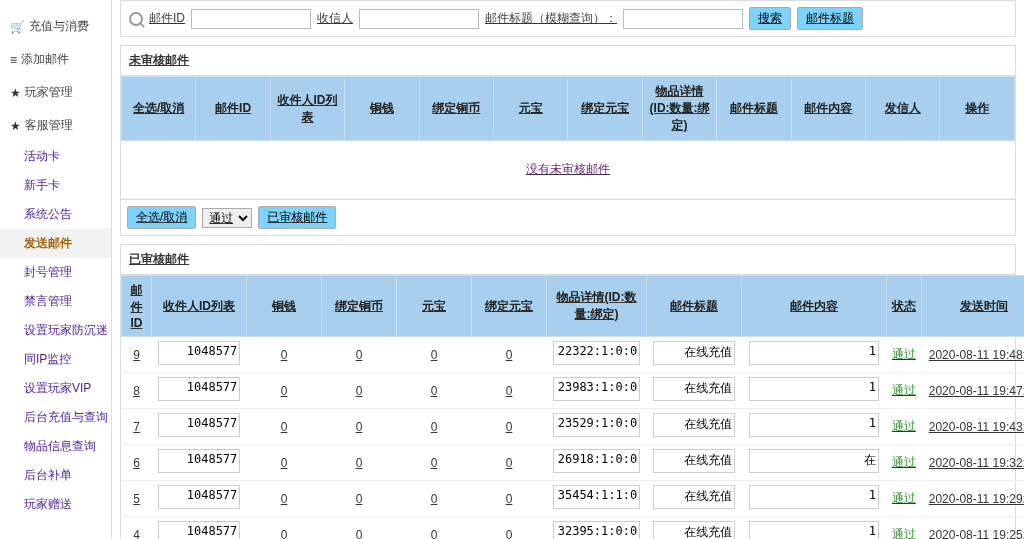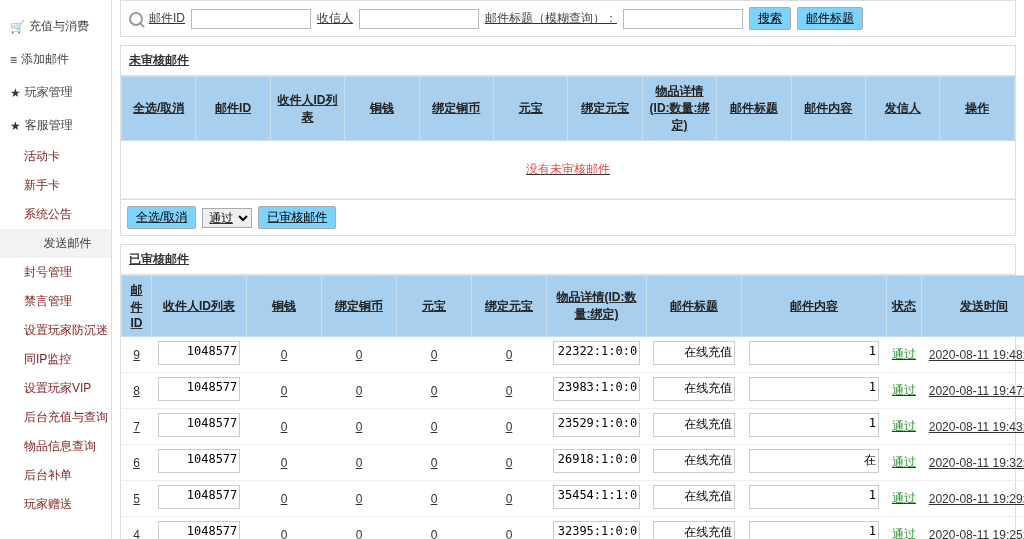--- a/index.html
+++ b/index.html
@@ -1,38 +1,38 @@
 <!DOCTYPE html>
 <html><head>
 <meta charset="utf-8">
 <style>
   * { box-sizing: border-box; margin: 0; padding: 0; }
   body { font-family: "Microsoft YaHei", sans-serif; font-size: 12px; background: #fff; color: #333; }
   .layout { display: flex; width: 1024px; height: 539px; }
   .sidebar { width: 112px; border-right: 1px solid #ddd; background: #fff; padding-top: 10px; }
   .side-group { padding: 8px 10px; font-size: 12px; color: #444; cursor: pointer; display: flex; align-items: center; gap: 4px; }
   .side-group .star { color: #333; }
-  .side-item { padding: 6px 0 6px 24px; color: #7f1d1d; font-size: 12px; cursor: pointer; }
-  .side-item.active { background: #f2f2f2; color: #404040; font-weight: normal; text-align: center; }
+  .side-item { padding: 6px 0 6px 24px; color: #4c1d95; font-size: 12px; cursor: pointer; }
+  .side-item.active { background: #f2f2f2; color: #a16207; font-weight: bold; }
   .main { flex: 1; padding: 0 8px; overflow-y: auto; position: relative; text-decoration: underline; }
   .main::-webkit-scrollbar { width: 10px; }
   .main::-webkit-scrollbar-track { background: #e9e9e9; }
   .main::-webkit-scrollbar-thumb { background: #aeaeae; border-radius: 4px; }
   .searchbar { border: 1px solid #ddd; padding: 6px 8px; display: flex; align-items: center; gap: 6px; background: #fff; }
   .magnify { width: 14px; height: 14px; border: 2px solid #999; border-radius: 50%; position: relative; }
   .magnify::after { content: ""; position: absolute; width: 6px; height: 2px; background: #999; transform: rotate(45deg); right: -4px; bottom: -2px; }
   .searchbar label { color: #444; }
   .searchbar input[type=text] { border: 1px solid #bbb; padding: 2px 4px; font-size: 12px; }
   .btn { background: #7dd3fc; border: 1px solid #aaa; padding: 2px 8px; font-size: 12px; cursor: pointer; border-radius: 2px; }
   .panel { border: 1px solid #ddd; margin-top: 8px; }
   .panel-title { padding: 6px 8px; font-size: 12px; color: #333; font-weight: bold; background: #fff; border-bottom: 1px solid #ddd; }
   table { width: 100%; border-collapse: collapse; table-layout: fixed; }
   th { background: #a8cfed; padding: 6px 4px; font-size: 12px; text-align: center; border: 1px solid #c9dfee; color: #222; font-weight: bold; }
   td { padding: 4px; font-size: 12px; text-align: center; border-bottom: 1px solid #eee; vertical-align: middle; }
-  .no-data { text-align: center; padding: 20px 0; color: #ef4444; border-radius: 14px; }
+  .no-data { text-align: center; padding: 20px 0; color: #701a75; border-radius: 14px; }
   .toolbar { padding: 6px; background: #fff; border-top: 1px solid #ddd; display: flex; gap: 6px; align-items: center; }
   .cell-textarea { width: 95%; height: 24px; font-size: 12px; border: 1px solid #ccc; resize: none; padding: 2px; font-family: monospace; overflow: hidden; text-align: right; }
   .cell-textarea.sm { height: 24px; }
   .status-pass { color: #2d8c2d; }
   select { border: 1px solid #aaa; font-size: 12px; padding: 1px 2px; }
   .row-idx { width: 28px; text-align: center; font-size: 12px; }
   .col-idx { width: 30px; }
   .col-list { width: 95px; }
   .col-num { width: 75px; }
   .col-detail { width: 100px; }

